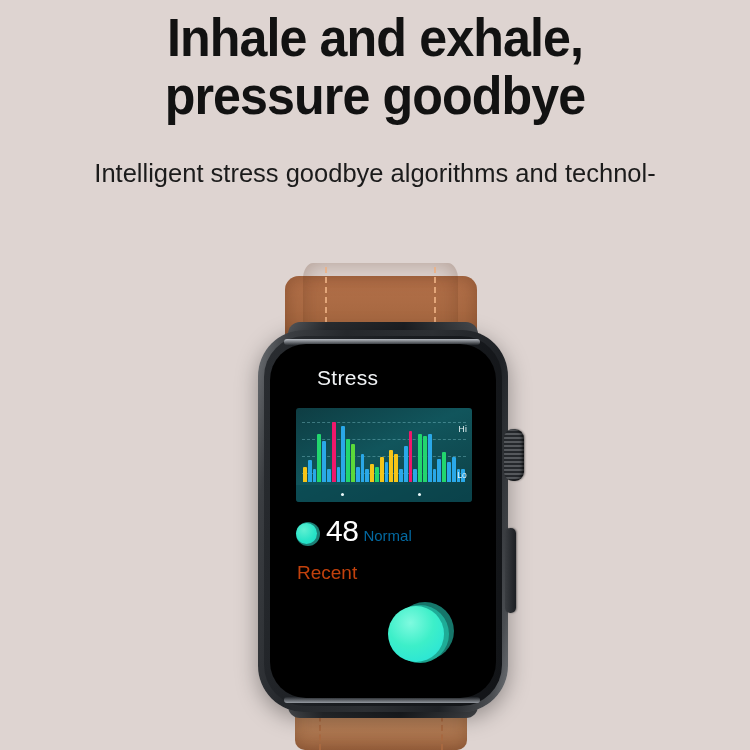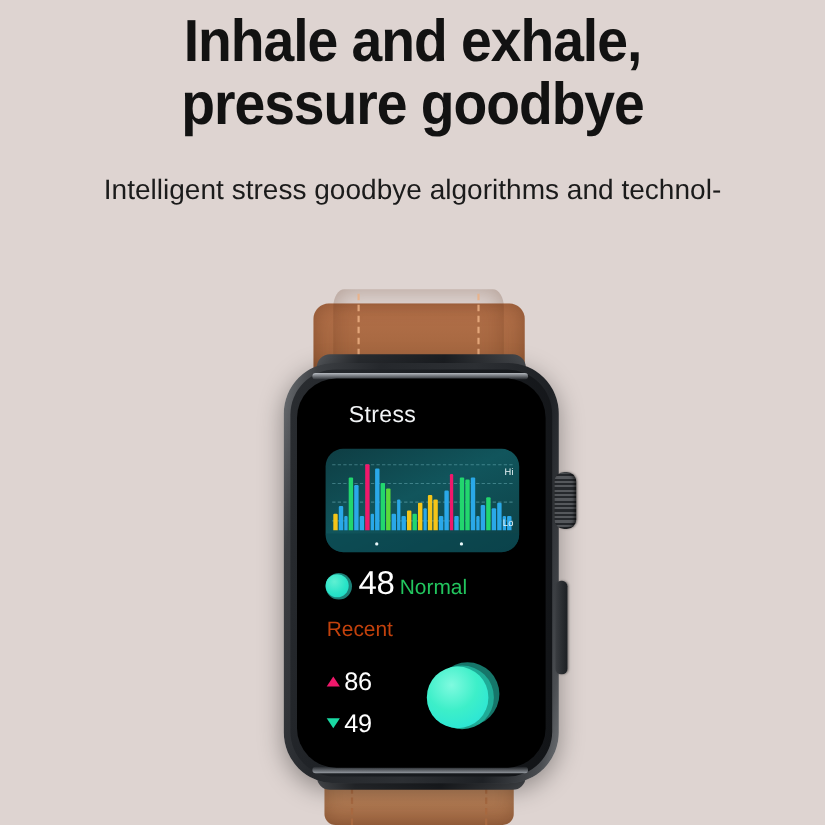--- a/index.html
+++ b/index.html
@@ -211,21 +211,21 @@
     margin-left: 20px;
   }
 
   
   .chart-card {
     position: absolute;
     left: 26px;
     top: 64px;
     width: 176px;
     height: 94px;
-    border-radius: 16px;
+    border-radius: 3px;
     background: linear-gradient(155deg, #0e3d43 0%, #11555c 45%, #0d4046 100%);
     overflow: hidden;
   }
   .gridline {
     position: absolute;
     left: 6px;
     right: 6px;
     height: 0;
     border-top: 1px dashed rgba(150,220,230,0.35);
   }
@@ -314,22 +314,22 @@
     background: radial-gradient(circle at 38% 32%, #5ff0d2 0%, #2ae4c8 55%, #17d7c6 100%);
   }
   .score-value {
     font-size: 30px;
     font-weight: 300;
     color: #ffffff;
     letter-spacing: -0.5px;
     line-height: 30px;
   }
   .score-label {
-    font-size: 19px;
-    color: #22c55e;
+    font-size: 15px;
+    color: #0369a1;
     margin-left: 5px;
     line-height: 30px;
   }
 
   .recent-title {
     position: absolute;
     left: 27px;
     top: 218px;
     font-size: 19px;
     color: #c2410c;
@@ -497,30 +497,20 @@
       <div class="score-dot-wrap">
         <div class="score-dot-outer"></div>
         <div class="score-dot-inner"></div>
       </div>
       <div class="score-value">48</div>
       <div class="score-label">Normal</div>
     </div>
 
     <div class="recent-title">Recent</div>
 
-    <div class="recent-list">
-      <div class="recent-item">
-        <div class="tri tri-up"></div>
-        <div class="recent-num">86</div>
-      </div>
-      <div class="recent-item">
-        <div class="tri tri-down"></div>
-        <div class="recent-num">49</div>
-      </div>
-    </div>
 
     <div class="orb">
       <div class="orb-back"></div>
       <div class="orb-mid"></div>
       <div class="orb-front"></div>
     </div>
 
   </div>
 </div>
 

